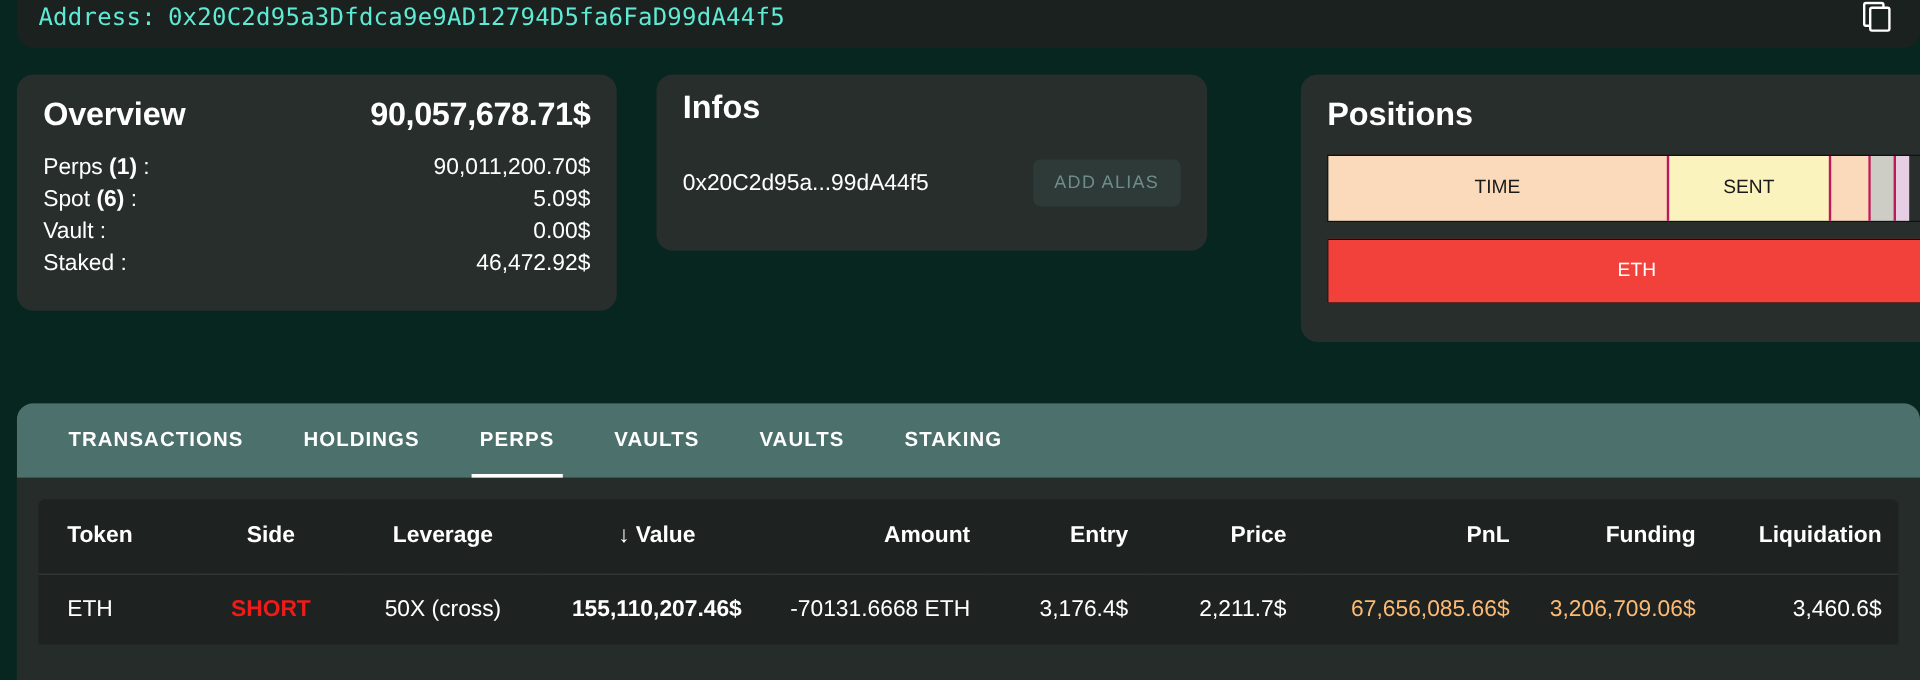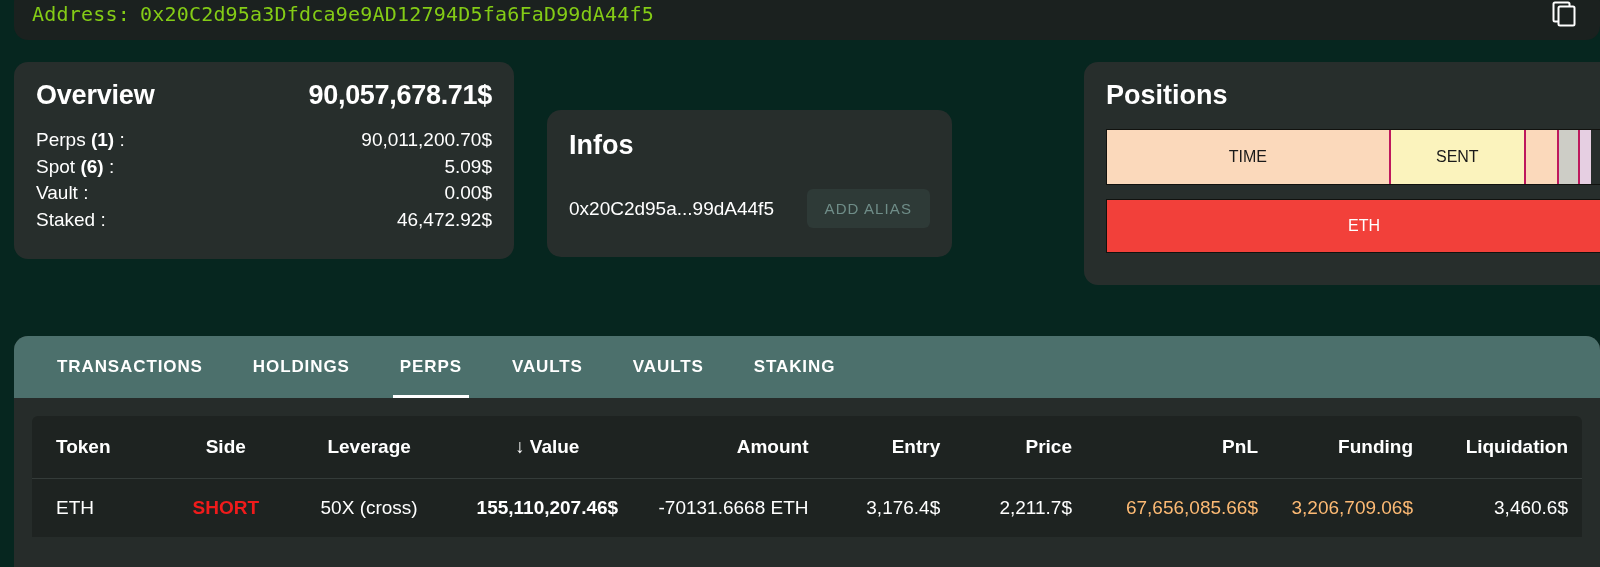--- a/index.html
+++ b/index.html
@@ -28,21 +28,21 @@
     background: #1b211f;
     border-radius: 14px;
     display: flex;
     align-items: center;
     padding: 0 18px 0 18px;
   }
   .address-text {
     font-family: "DejaVu Sans Mono", "Liberation Mono", monospace;
     font-size: 20px;
     letter-spacing: 0.2px;
-    color: #84cc16;
+    color: #5eead4;
     white-space: nowrap;
   }
   .address-text .lbl { margin-right: 10px; }
   .copy-icon-wrap {
     margin-left: auto;
     width: 36px;
     height: 36px;
     display: flex;
     align-items: center;
     justify-content: center;
@@ -97,24 +97,23 @@
     font-weight: 500;
   }
   .ov-label { white-space: nowrap; }
   .ov-label b { font-weight: bold; }
   .ov-value { white-space: nowrap; }
 
   
   .card-infos {
     left: 547px;
     top: 0;
-    width: 405px;
+    width: 459px;
     height: 147px;
-    padding: 20px 22px;
-    margin-top: 48px;
+    padding: 12px 22px;
   }
   .infos-title {
     font-size: 27px;
     font-weight: bold;
     margin-bottom: 28px;
   }
   .infos-body {
     display: flex;
     align-items: center;
     justify-content: space-between;

